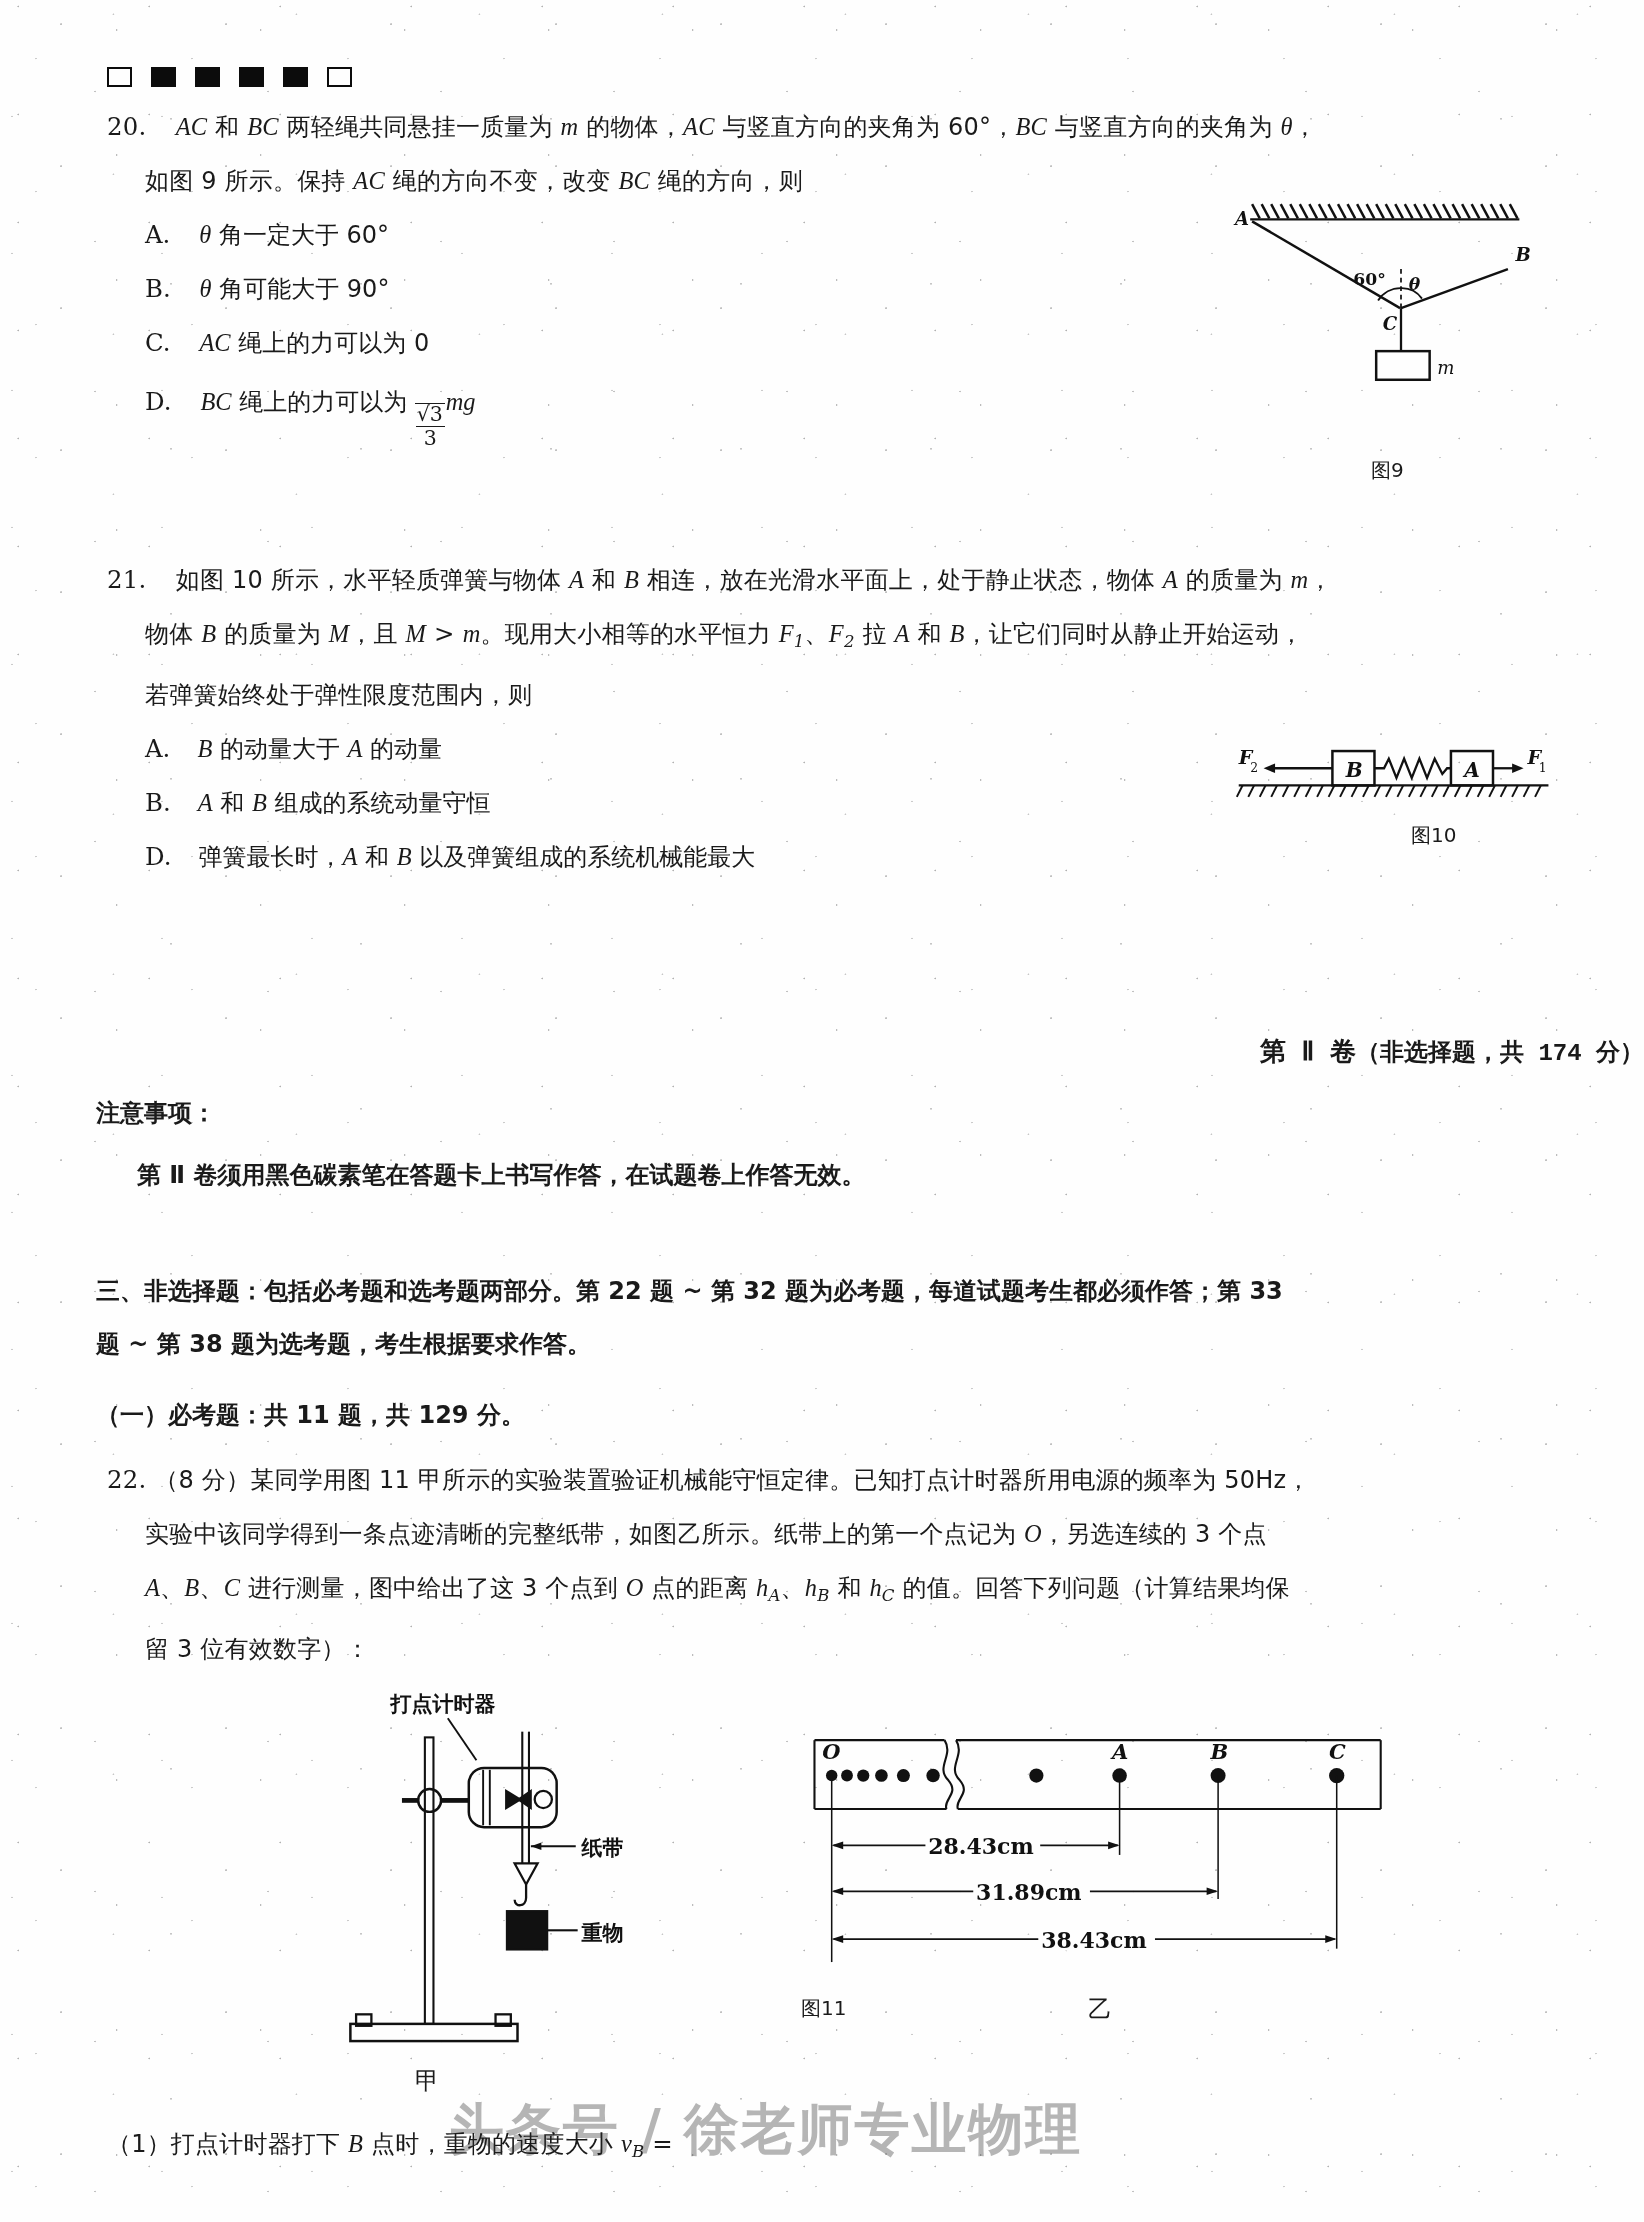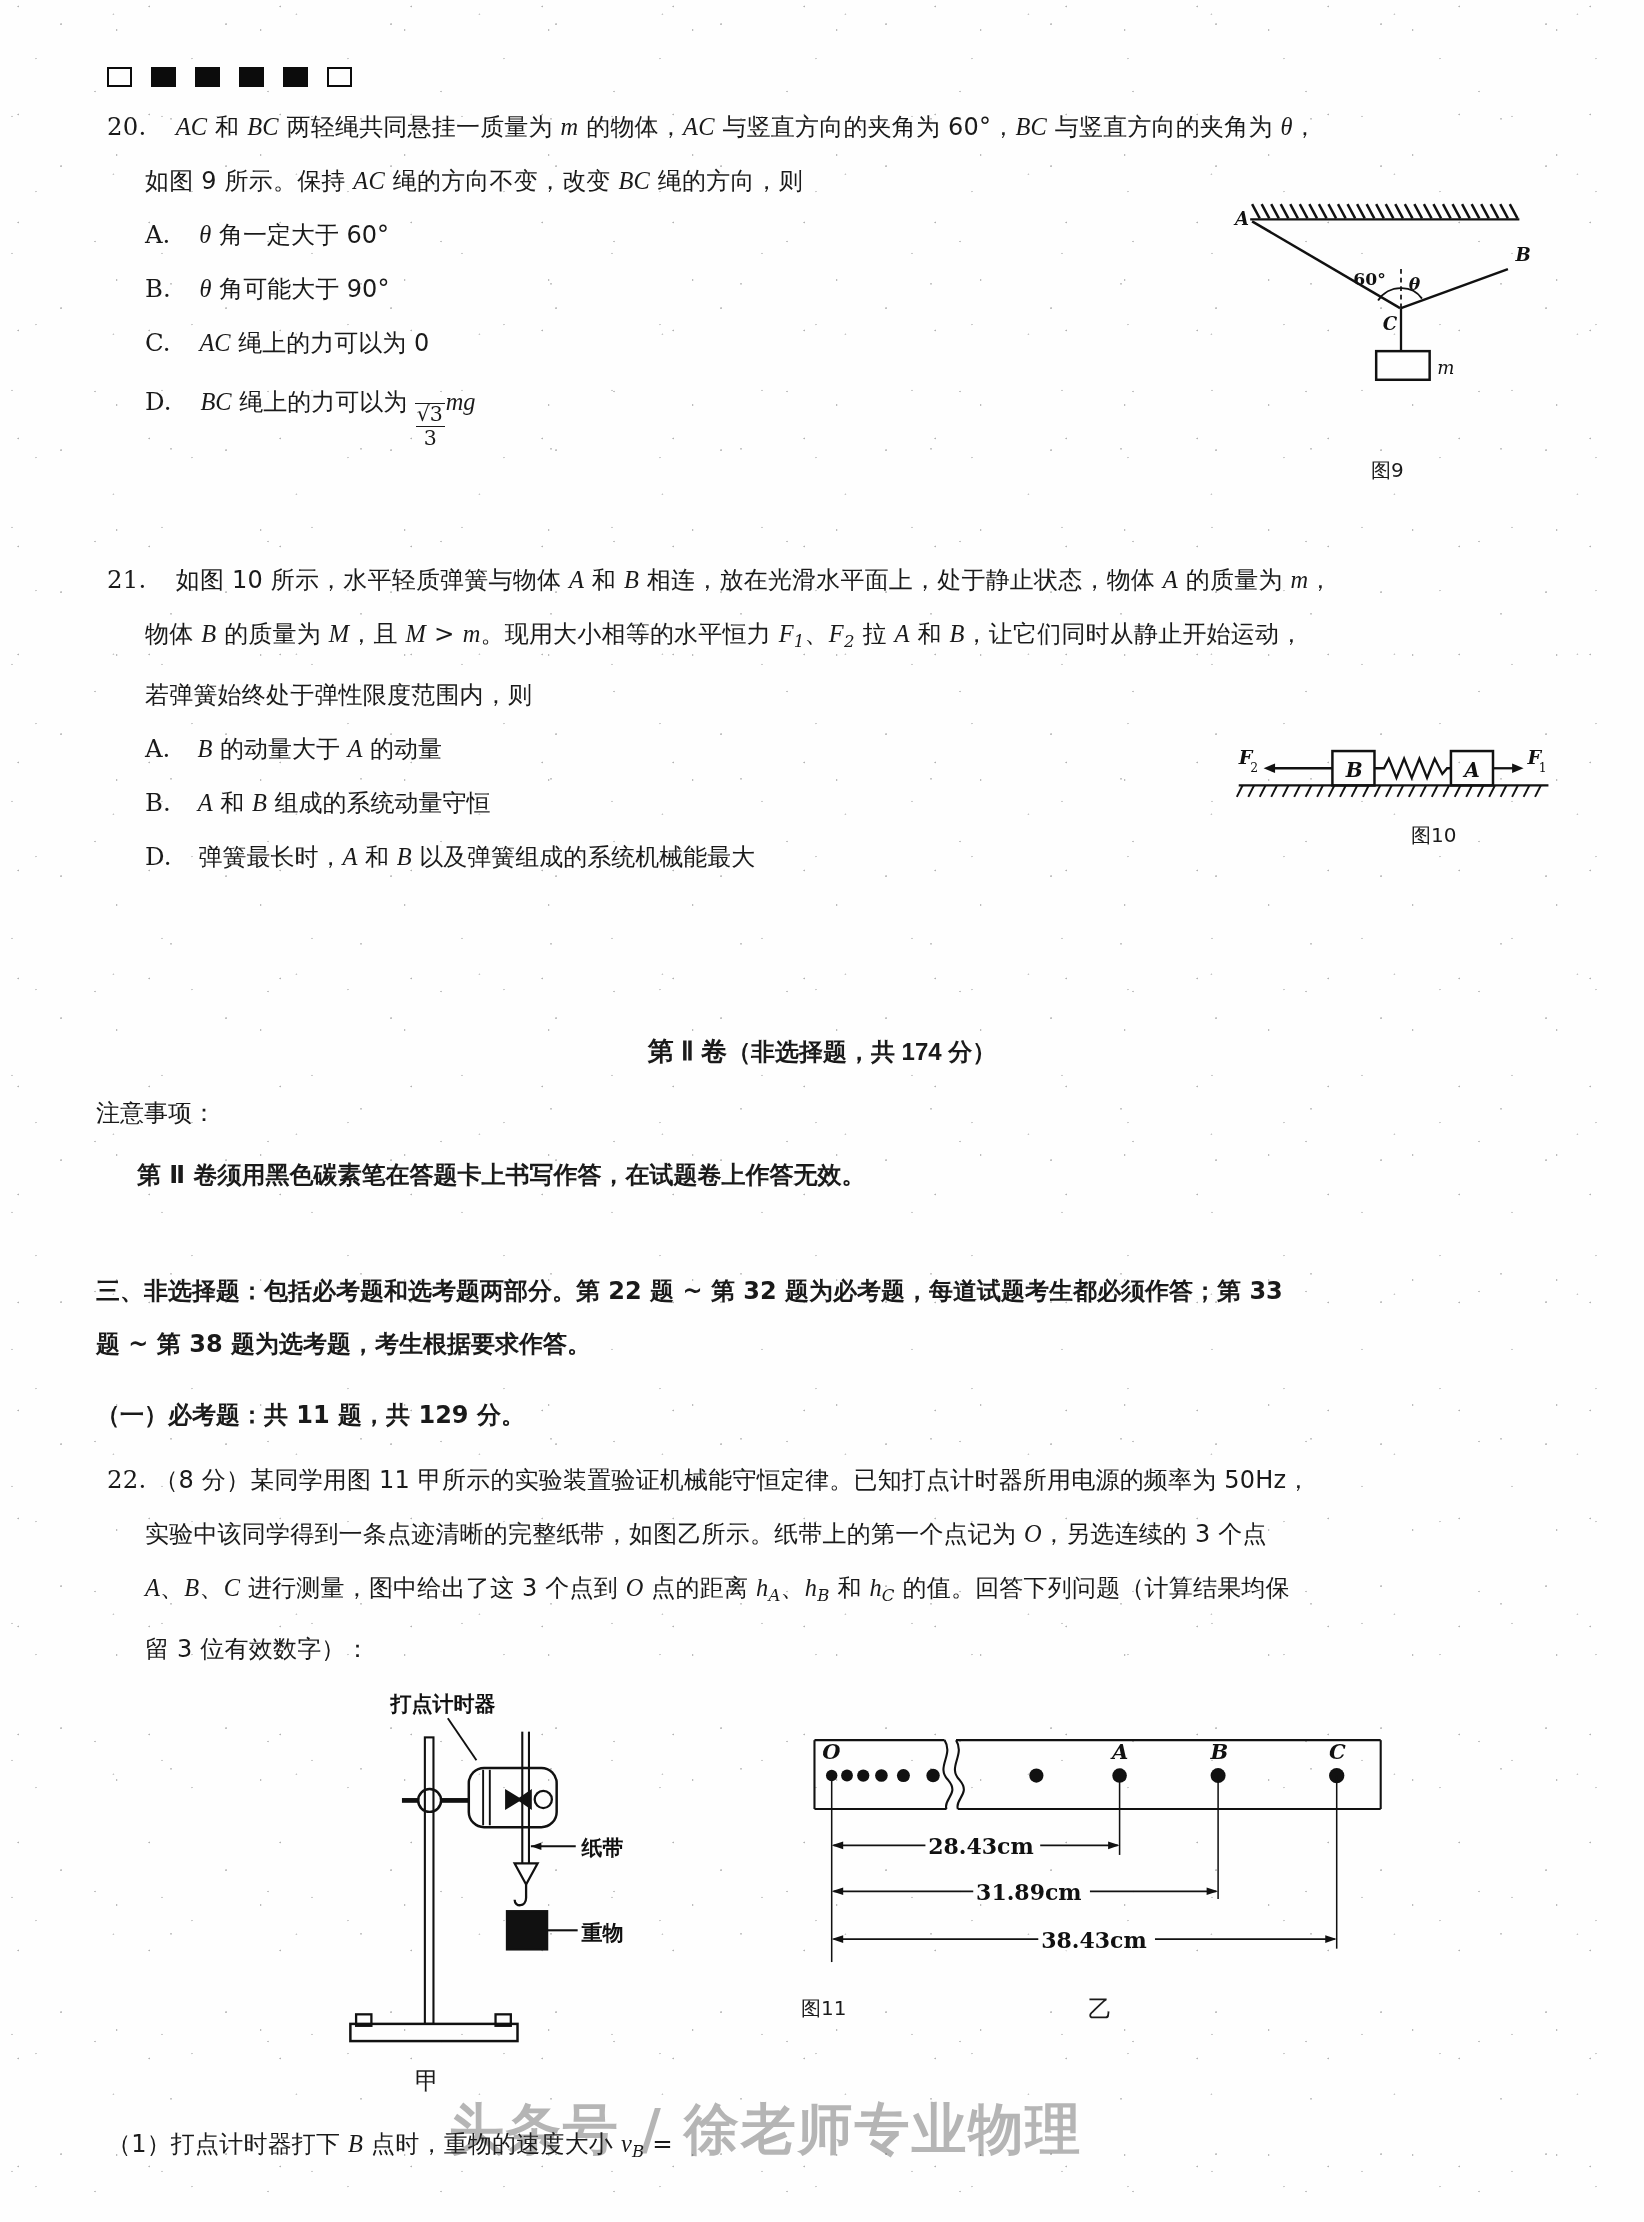--- a/index.html
+++ b/index.html
@@ -84,33 +84,33 @@
     align-items: center;
   }
   .mk { width: 21px; height: 16.3px; }
   .mk.hollow { border: 2.1px solid #0c0c0c; background: transparent; }
   .mk.solid  { background: #0c0c0c; border: 2.1px solid #0c0c0c; }
 
   
   .center-head {
     position: absolute;
     width: 100%;
-    text-align: center;
+    text-align: right;
     font-size: 26px;
     font-weight: bold;
-    font-family: Liberation Sans, sans-serif;
+    font-family: Liberation Mono, monospace;
   }
   .center-head .paren {
     font-weight: bold;
     font-size: 24px;
   }
   .note-title {
     position: absolute;
     font-size: 24px;
-    font-weight: normal;
+    font-weight: bold;
     font-family: "DejaVu Sans", "Liberation Sans", sans-serif;
   }
   .note-body {
     position: absolute;
     font-size: 24px;
     font-weight: bold;
     font-family: "DejaVu Sans", "Liberation Sans", sans-serif;
     white-space: nowrap;
   }
   .sec-head {

